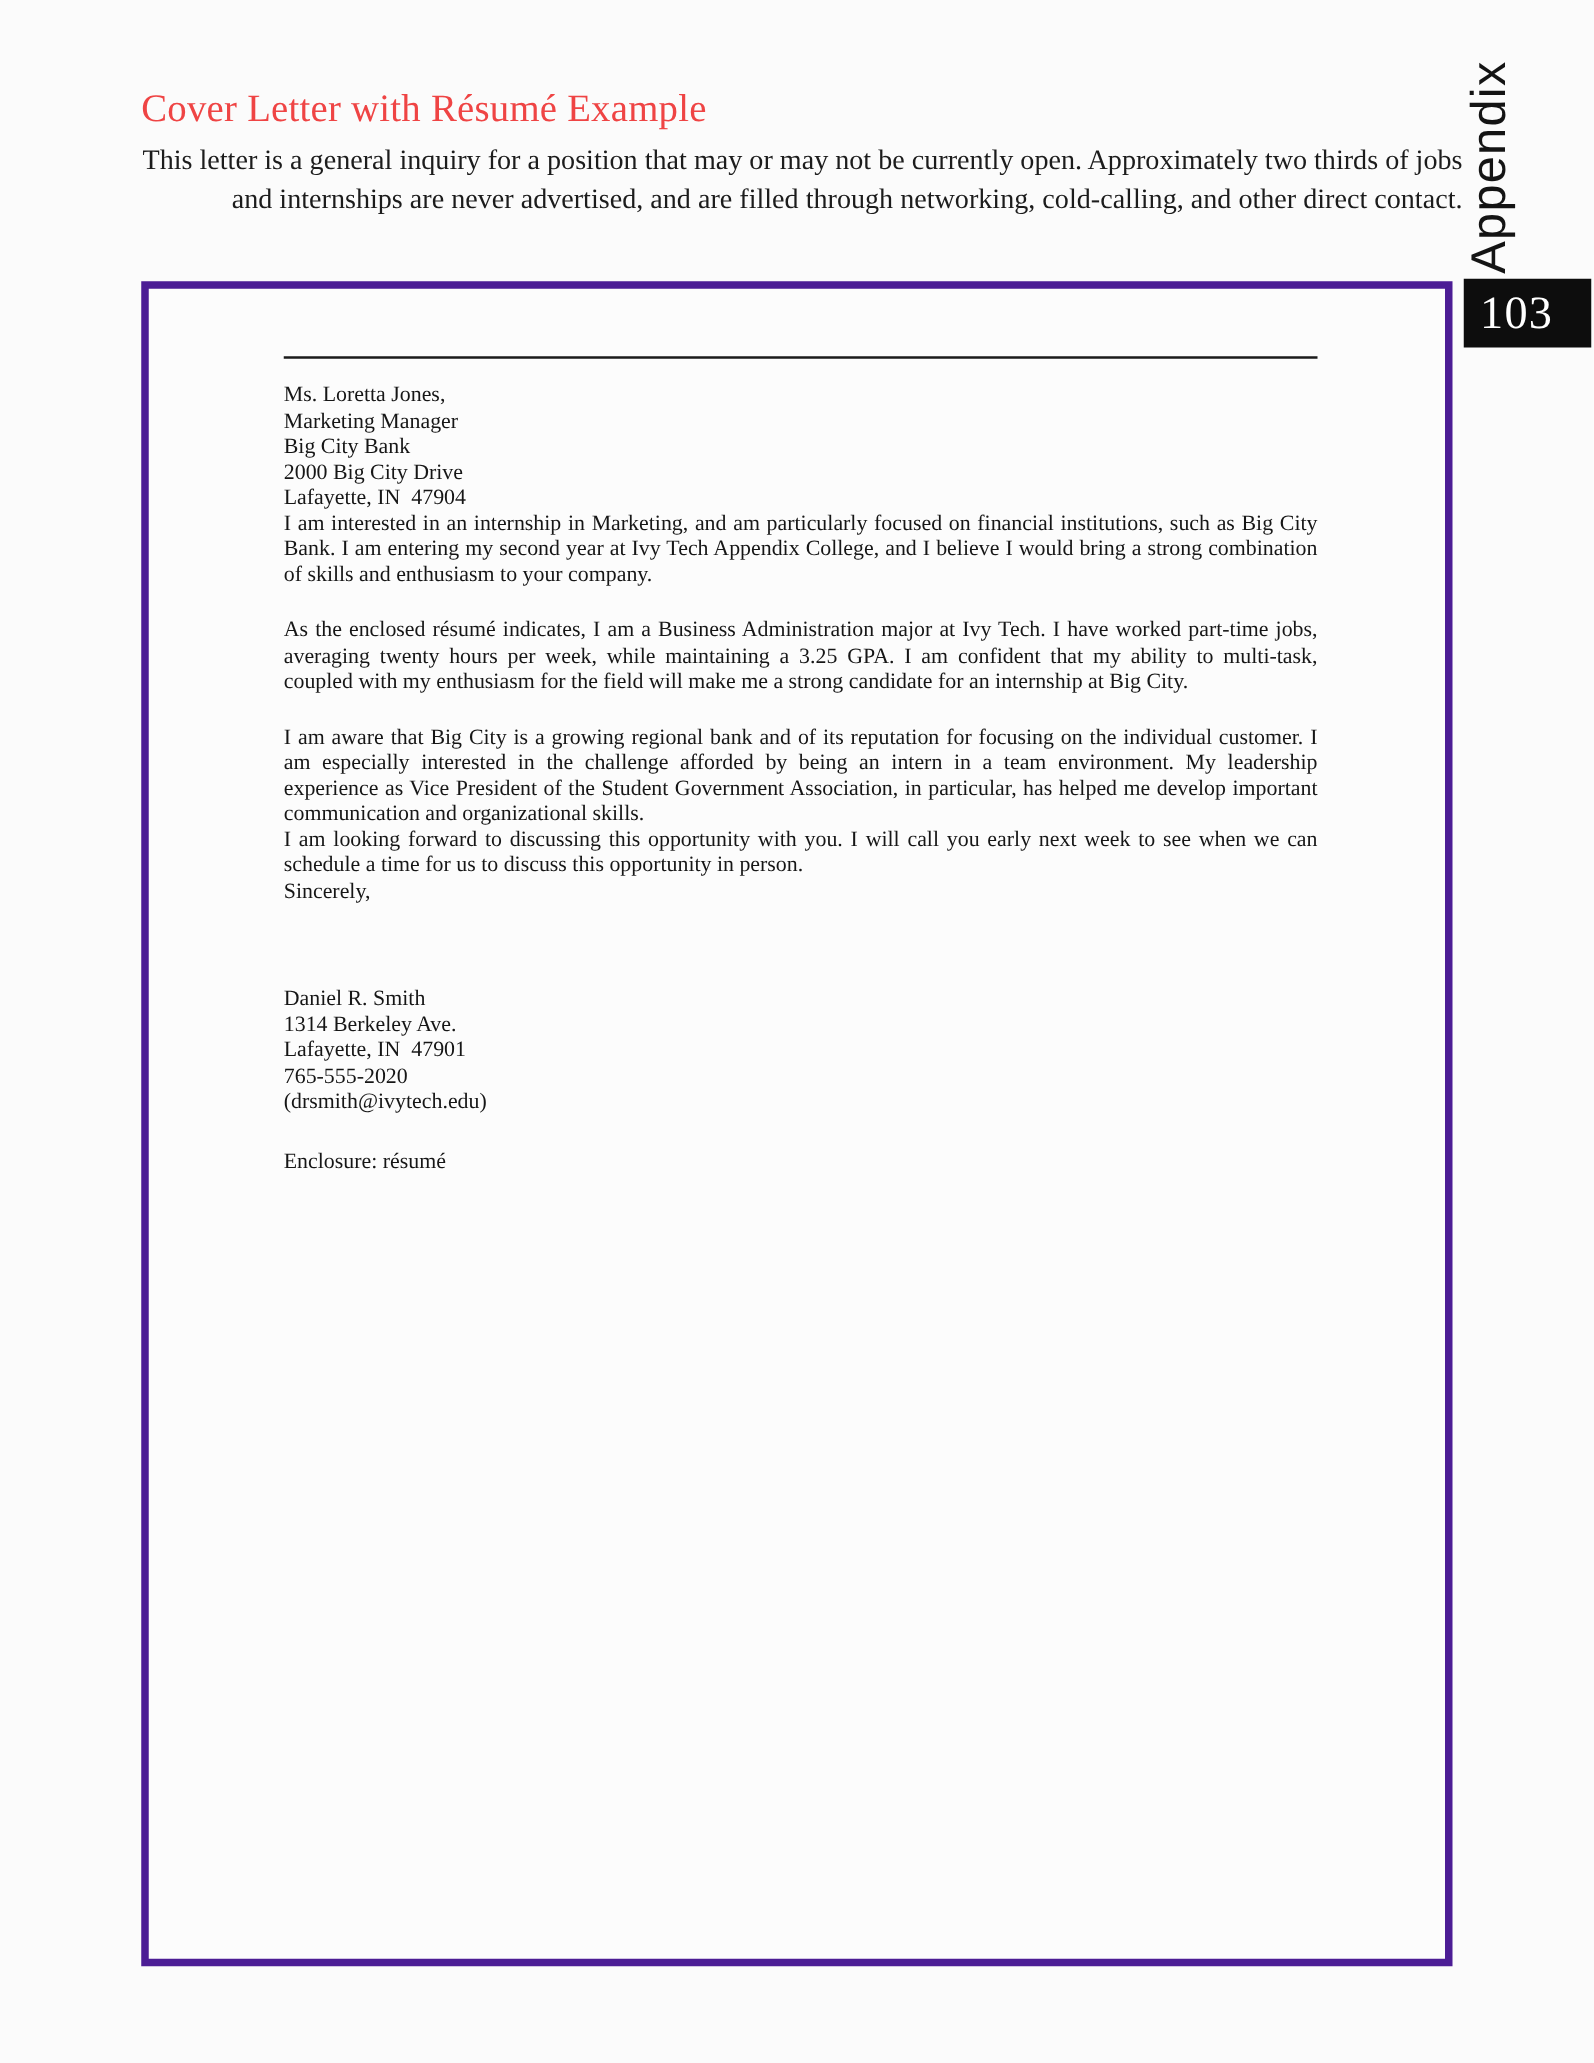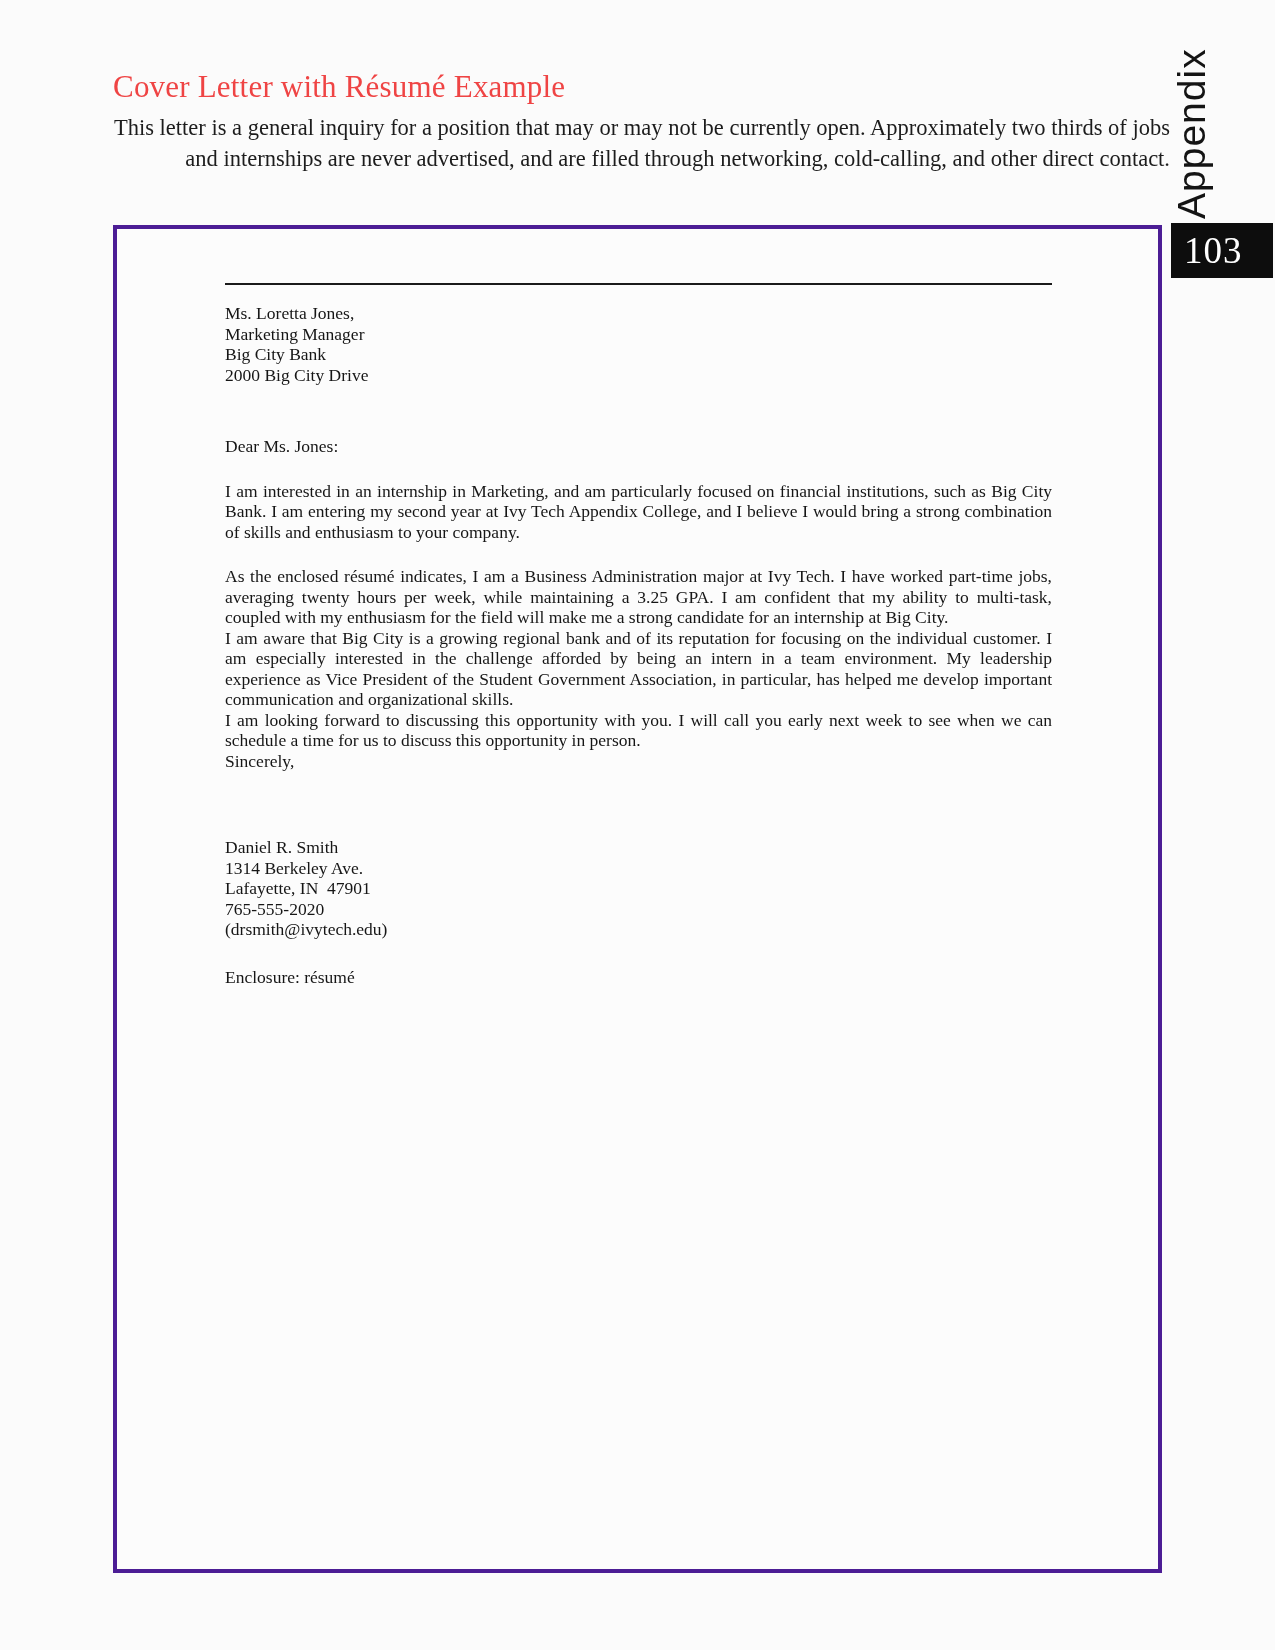--- a/index.html
+++ b/index.html
@@ -57,21 +57,21 @@
     padding-left: 13px;
     letter-spacing: 1px;
   }
 
   
   .letter-panel {
     position: absolute;
     left: 113px; top: 225px;
     width: 1049px; height: 1348px;
     box-sizing: border-box;
-    border: 4px solid #4c1d95;
+    border: 6px solid #4c1d95;
     background: #fcfcfc;
   }
   .letter-rule {
     position: absolute;
     left: 108px; top: 54px;
     width: 827px; height: 2px;
     background: #1b1b1b;
   }
   .letter-content {
     position: absolute;
@@ -102,23 +102,23 @@
 
 <div class="letter-panel">
   <div class="letter-rule"></div>
   <div class="letter-content">
 
     <div class="recipient-block">
       <div class="addr-line">Ms. Loretta Jones,</div>
       <div class="addr-line">Marketing Manager</div>
       <div class="addr-line">Big City Bank</div>
       <div class="addr-line">2000 Big City Drive</div>
+      <div class="addr-line">Lafayette, IN  47904</div>
     </div>
 
-    <div class="salutation">Dear Ms. Jones:</div>
 
     <div class="para">I am interested in an internship in Marketing, and am particularly focused on financial institutions, such as Big City Bank. I am entering my second year at Ivy Tech Appendix College, and I believe I would bring a strong combination of skills and enthusiasm to your company.</div>
     <div class="para">As the enclosed résumé indicates, I am a Business Administration major at Ivy Tech. I have worked part-time jobs, averaging twenty hours per week, while maintaining a 3.25 GPA. I am confident that my ability to multi-task, coupled with my enthusiasm for the field will make me a strong candidate for an internship at Big City.</div>
     <div class="para">I am aware that Big City is a growing regional bank and of its reputation for focusing on the individual customer. I am especially interested in the challenge afforded by being an intern in a team environment. My leadership experience as Vice President of the Student Government Association, in particular, has helped me develop important communication and organizational skills.</div>
     <div class="para">I am looking forward to discussing this opportunity with you. I will call you early next week to see when we can schedule a time for us to discuss this opportunity in person.</div>
 
     <div class="closing">Sincerely,</div>
 
     <div class="signature-block">
       <div class="sig-line">Daniel R. Smith</div>

